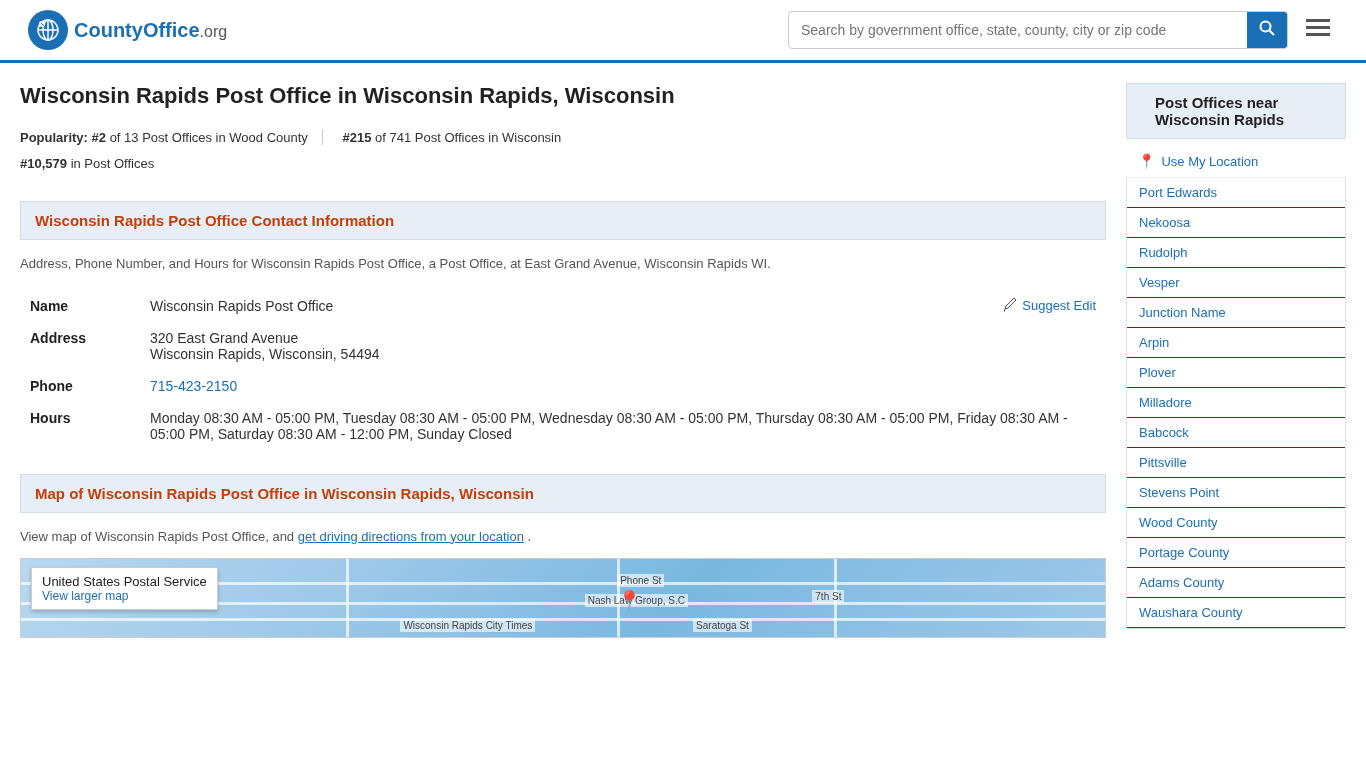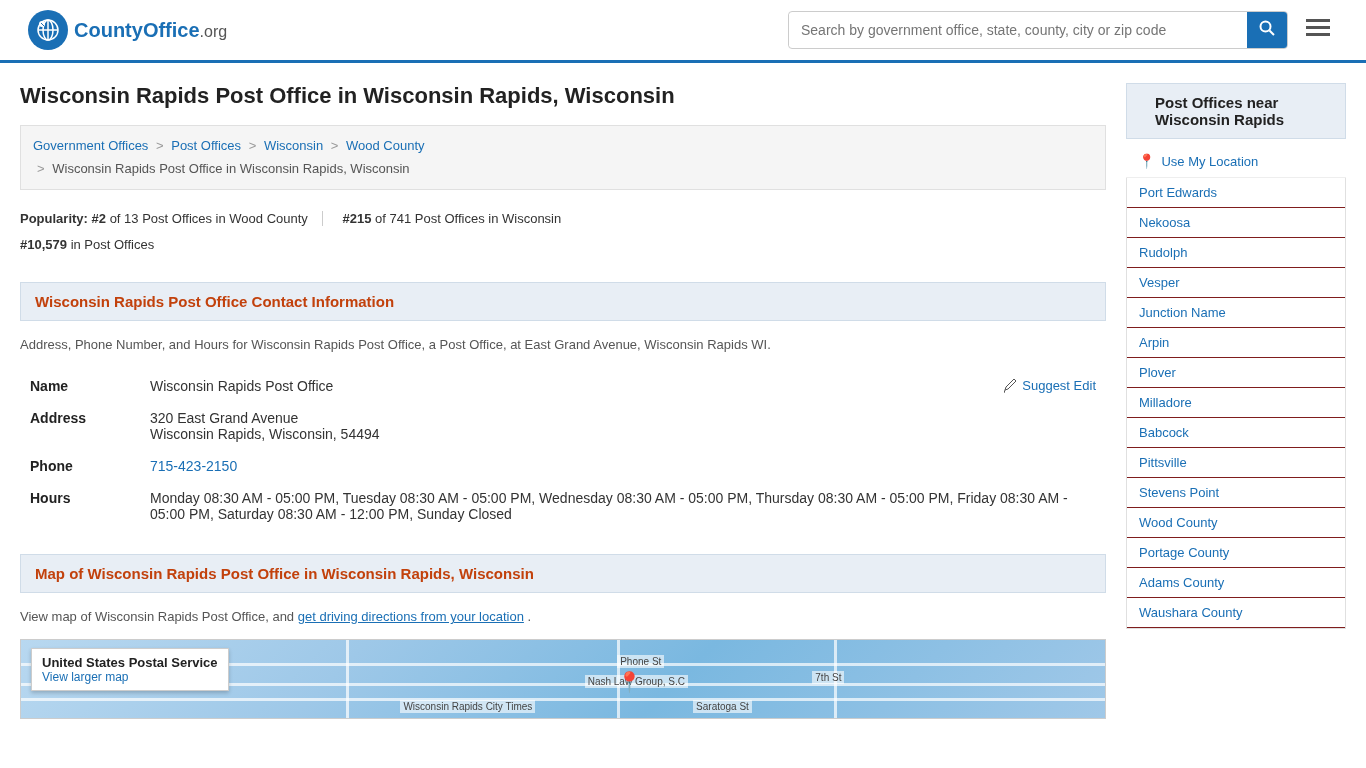--- a/index.html
+++ b/index.html
@@ -211,21 +211,21 @@
       top: 8px;
       left: 10px;
       background: white;
       border: 1px solid #ccc;
       padding: 6px 10px;
       font-size: 12px;
       box-shadow: 0 2px 4px rgba(0,0,0,0.2);
       z-index: 10;
     }
     .map-label-box .usps-title {
-      font-weight: bold;
+      font-weight: normal;
       font-size: 13px;
       color: #222;
     }
     .map-label-box a {
       color: #1a6fb5;
       font-size: 12px;
       text-decoration: none;
     }
     .map-pin {
       position: absolute;
@@ -323,32 +323,20 @@
       </svg>
     </button>
   </div>
 </div>
 
 <div class="container">
 
   <div class="main-content">
     <h1 class="page-title">Wisconsin Rapids Post Office in Wisconsin Rapids, Wisconsin</h1>
 
-    <div class="breadcrumb">
-      <a href="#">Government Offices</a>
-      <span class="sep">&gt;</span>
-      <a href="#">Post Offices</a>
-      <span class="sep">&gt;</span>
-      <a href="#">Wisconsin</a>
-      <span class="sep">&gt;</span>
-      <a href="#">Wood County</a>
-      <br>
-      <span class="sep">&gt;</span>
-      <span>Wisconsin Rapids Post Office in Wisconsin Rapids, Wisconsin</span>
-    </div>
 
     <div class="popularity">
       <strong>Popularity:</strong>
       <strong>#2</strong>
       <span>of 13 Post Offices in Wood County</span>
       <span class="pop-sep"></span>
       <strong>#215</strong>
       <span>of 741 Post Offices in Wisconsin</span>
       <br>
       <strong>#10,579</strong>

